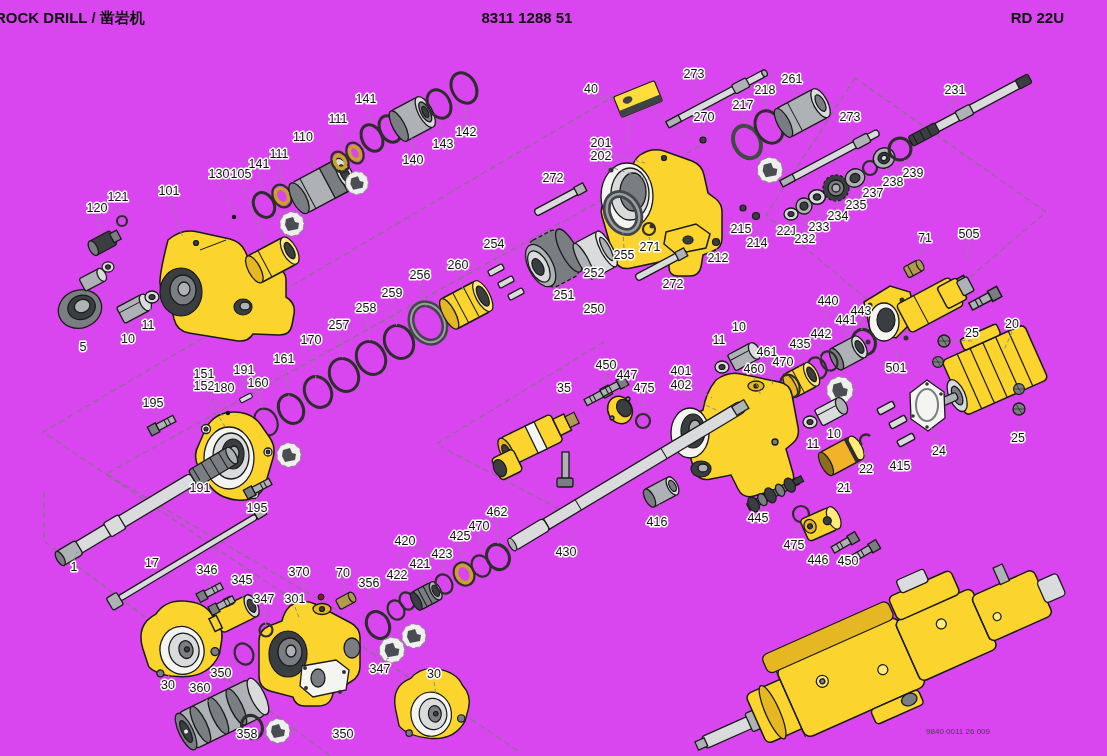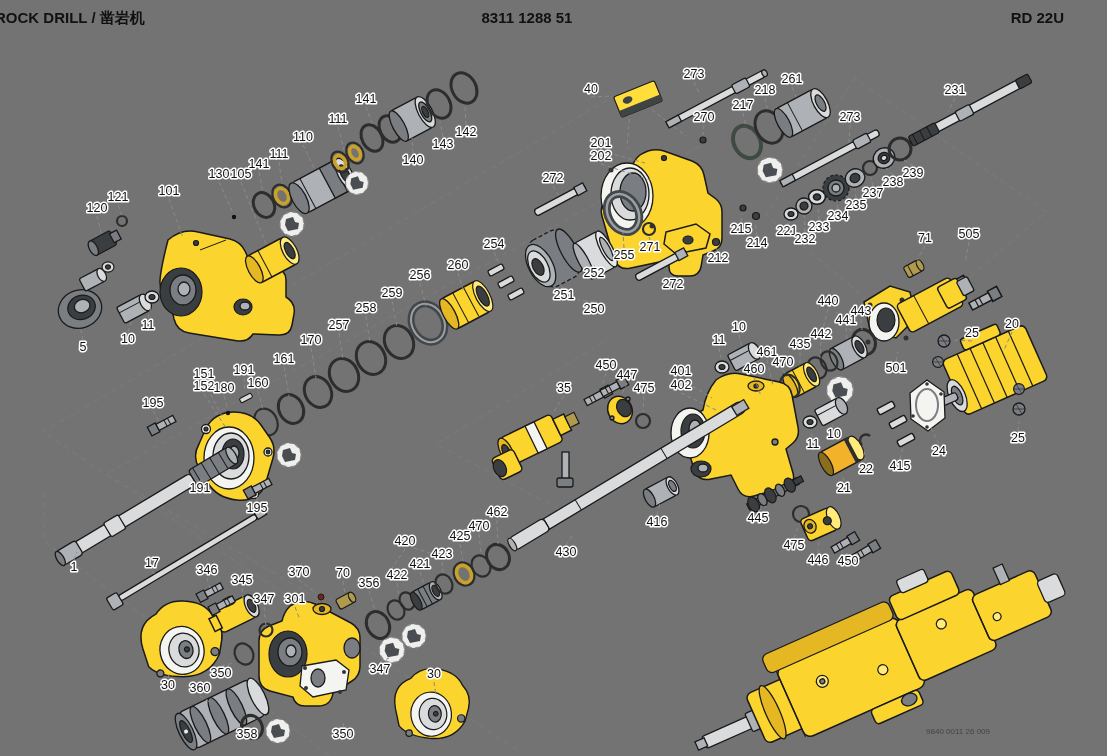--- a/index.html
+++ b/index.html
@@ -1,16 +1,16 @@
 <!DOCTYPE html>
 <html><head>
 <meta charset="utf-8">
 <style>
   html,body{margin:0;padding:0;background:#fff;}
-  #stage{position:relative;width:1107px;height:756px;background:#737373;overflow:hidden;
+  #stage{position:relative;width:1107px;height:756px;background:#d946ef;overflow:hidden;
          font-family:"Liberation Sans",sans-serif;}
   svg{display:block;}
   .y {fill:#FBD42E;stroke:#1a1a1a;stroke-width:1.5;}
   .yd{fill:#E5B722;stroke:#1a1a1a;stroke-width:1.3;}
   .yl{fill:#FFEB7A;stroke:#1a1a1a;stroke-width:1.2;}
   .w {fill:#F4F4F1;stroke:#1a1a1a;stroke-width:1.3;}
   .g1{fill:#D9DBDD;stroke:#1a1a1a;stroke-width:1.3;}
   .g2{fill:#AEB2B6;stroke:#1a1a1a;stroke-width:1.3;}
   .g3{fill:#7A7E82;stroke:#1a1a1a;stroke-width:1.3;}
   .g4{fill:#3B3E41;stroke:#1a1a1a;stroke-width:1.2;}

